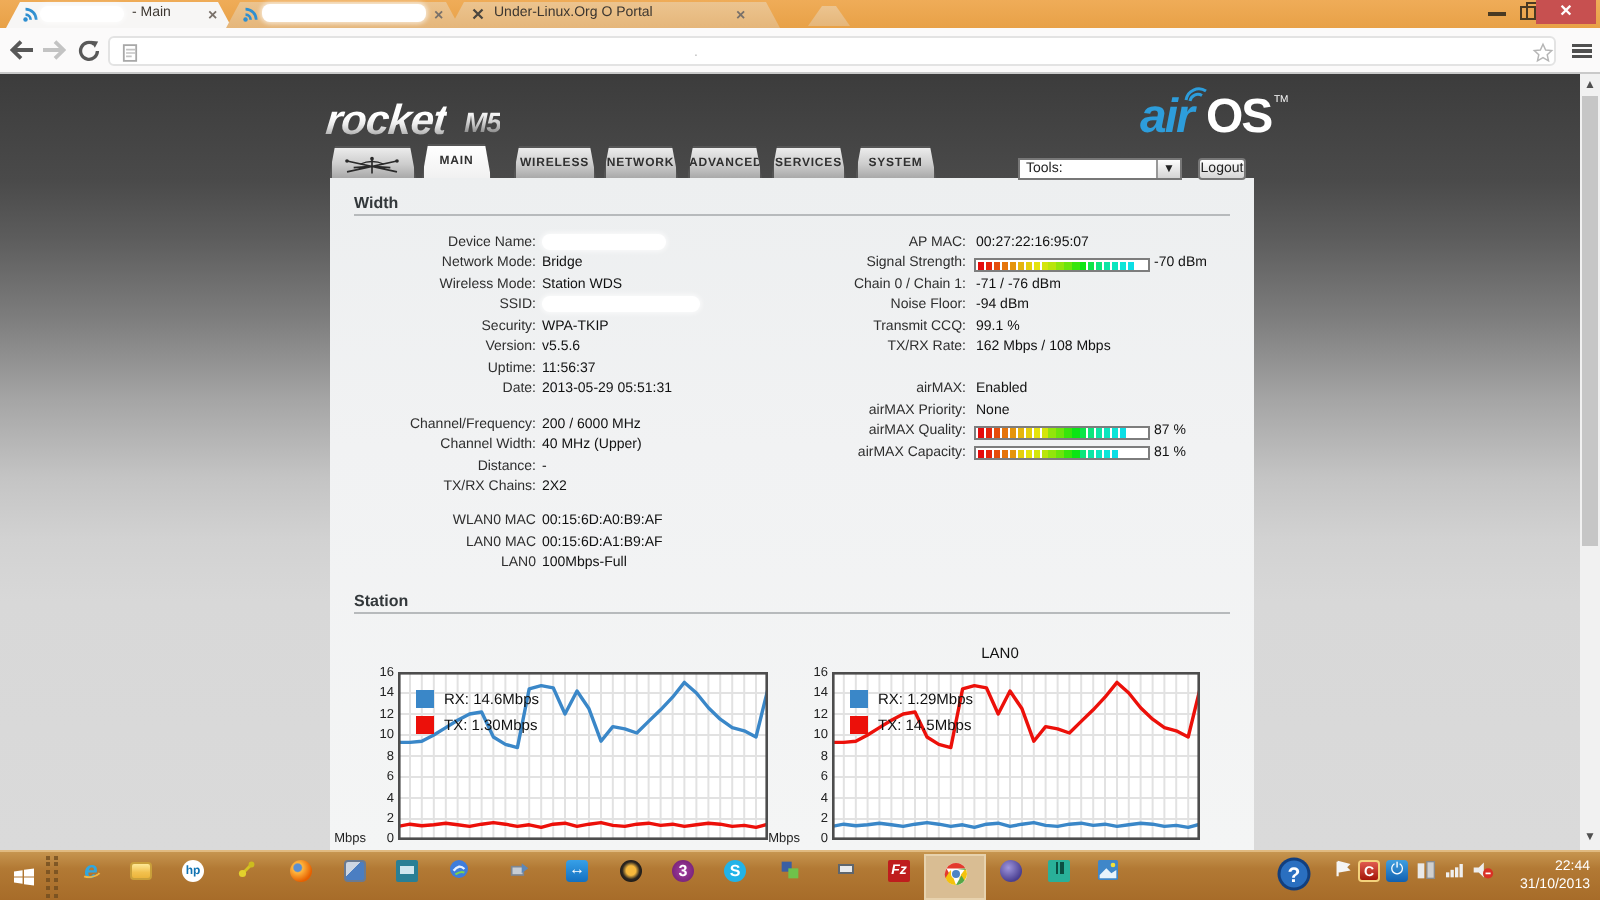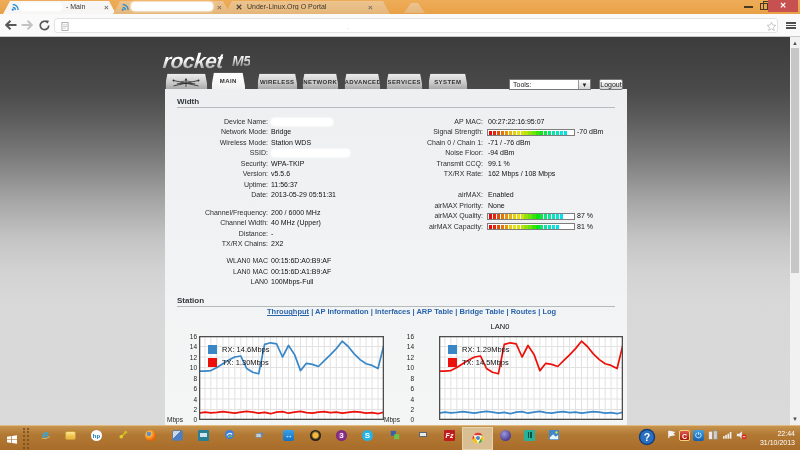--- a/index.html
+++ b/index.html
@@ -116,20 +116,31 @@
       </svg>
   </div>
   <div id="ham"></div>
 </div>
 <div id="page">
     <div id="content"></div>
 <div style="position:absolute;left:163px;top:12px;width:260px;height:22px">
  <span style="position:absolute;left:0;top:0;font-style:italic;font-weight:bold;font-size:21px;letter-spacing:-0.5px;background:linear-gradient(#ffffff 38%,#ececec 55%,#9a9a9a 85%);-webkit-background-clip:text;background-clip:text;color:transparent;transform:skewX(-6deg)">rocket</span>
  <span style="position:absolute;left:69px;top:4px;font-style:italic;font-weight:bold;font-size:14px;letter-spacing:-0.5px;background:linear-gradient(#f5f5f5 25%,#c9c9c9 55%,#888888 85%);-webkit-background-clip:text;background-clip:text;color:transparent">M5</span>
 </div>
+<div style="position:absolute;left:570px;top:6px;width:75px;height:28px">
+  <svg viewBox="0 0 30 16" width="15" height="8" style="position:absolute;left:21px;top:0">
+        <g fill="none" stroke="#2d9ddb" stroke-width="3">
+          <path d="M4 14 a13 13 0 0 1 20 -9"></path>
+          <path d="M8 15 a8 8 0 0 1 12 -5.5"></path>
+        </g>
+      </svg>
+  <span style="position:absolute;left:0px;top:2px;font-style:italic;font-weight:bold;font-size:24px;color:#2d9ddb;letter-spacing:-1px">air</span>
+  <span style="position:absolute;left:33px;top:2px;font-weight:bold;font-size:24px;color:#ffffff;letter-spacing:-1px">OS</span>
+  <span style="position:absolute;left:67px;top:4px;font-size:5px;color:#fff">TM</span>
+</div>
 <div class="ntab" style="left:164.5px;width:43.5px;line-height:10px"><svg viewBox="0 0 40 12" width="34" height="10" style="margin-top:4px">
         <g stroke="#2a2a2a" stroke-width="1" fill="none">
           <path d="M5 3 L35 9.5 M35 3 L5 9.5 M20 1.5 L20 10.5 M20 6.2 L9 7 M20 6.2 L31 7"></path>
           <path d="M13 4.8 q7 -3 14 0" stroke-width="0.8"></path>
         </g>
         <circle cx="5" cy="3" r="1.1" fill="#2a2a2a"></circle>
         <circle cx="35" cy="3" r="1.1" fill="#2a2a2a"></circle>
         <circle cx="20" cy="1.6" r="1.1" fill="#2a2a2a"></circle>
       </svg></div>
     <div class="ntab act" style="left:211px;width:34.5px">MAIN</div>
@@ -313,21 +324,20 @@
         <i style="left:56.08px;background:#0be5a4"></i>
         <i style="left:60.00px;background:#0be5be"></i>
         <i style="left:63.92px;background:#0be5d8"></i>
         <i style="left:67.84px;background:#0bdee5"></i>
       </div>
       <div class="srow" style="top:221.7px">
         <span class="sv" style="left:577px">81 %</span>
       </div>
       <div class="h1" style="top:296px">Station</div>
       <div class="hr" style="top:305.5px"></div>
-      <div id="links" style="top:307px"><a style="text-decoration:underline">Throughput</a> | <a>AP Information</a> | <a>Interfaces</a> | <a>ARP Table</a> | <a>Bridge Table</a> | <a>Routes</a> | <a>Log</a></div>
       <div class="ylab" style="left:183px;top:332.5px">16</div>
       <div class="ylab" style="left:183px;top:343.0px">14</div>
       <div class="ylab" style="left:183px;top:353.5px">12</div>
       <div class="ylab" style="left:183px;top:364.0px">10</div>
       <div class="ylab" style="left:183px;top:374.5px">8</div>
       <div class="ylab" style="left:183px;top:385.0px">6</div>
       <div class="ylab" style="left:183px;top:395.5px">4</div>
       <div class="ylab" style="left:183px;top:406.0px">2</div>
       <div class="ylab" style="left:183px;top:416.0px">0</div>
       <div class="ylab" style="left:165px;top:416.0px;width:18px">Mbps</div>
@@ -386,21 +396,21 @@
       <div class="ylab" style="left:400px;top:332.5px">16</div>
       <div class="ylab" style="left:400px;top:343.0px">14</div>
       <div class="ylab" style="left:400px;top:353.5px">12</div>
       <div class="ylab" style="left:400px;top:364.0px">10</div>
       <div class="ylab" style="left:400px;top:374.5px">8</div>
       <div class="ylab" style="left:400px;top:385.0px">6</div>
       <div class="ylab" style="left:400px;top:395.5px">4</div>
       <div class="ylab" style="left:400px;top:406.0px">2</div>
       <div class="ylab" style="left:400px;top:416.0px">0</div>
       <div class="ylab" style="left:382px;top:416.0px;width:18px">Mbps</div>
-      <div style="position:absolute;left:439px;top:336px;width:152px;height:84px">
+      <div style="position:absolute;left:416px;top:336px;width:152px;height:84px">
         <svg width="184" height="84" viewBox="0 0 184 84" style="position:absolute;left:0;top:0">
 <rect x="0" y="0" width="184" height="84" fill="#ffffff"></rect>
 <g stroke="#e2e2e2" stroke-width="1">
             <line x1="5.9" y1="0" x2="5.9" y2="84"></line>
             <line x1="11.9" y1="0" x2="11.9" y2="84"></line>
             <line x1="17.8" y1="0" x2="17.8" y2="84"></line>
             <line x1="23.7" y1="0" x2="23.7" y2="84"></line>
             <line x1="29.7" y1="0" x2="29.7" y2="84"></line>
             <line x1="35.6" y1="0" x2="35.6" y2="84"></line>
             <line x1="41.5" y1="0" x2="41.5" y2="84"></line>

